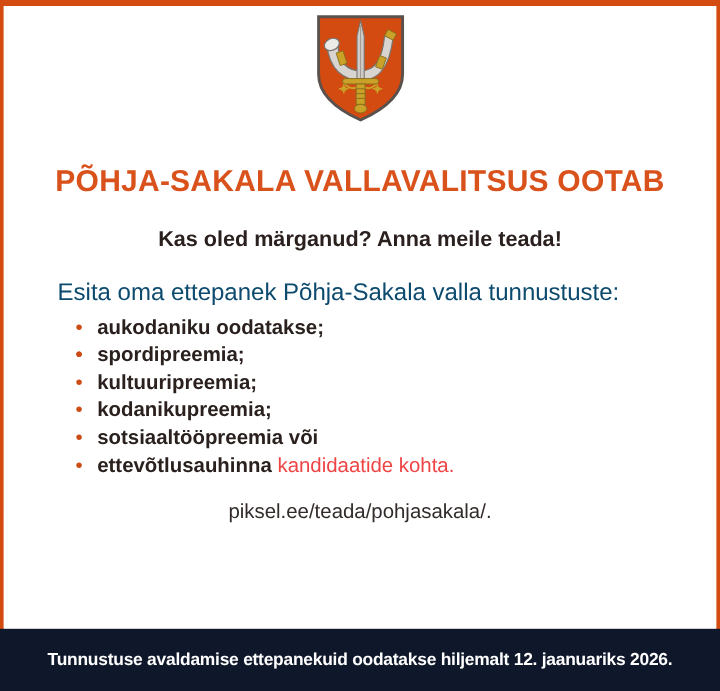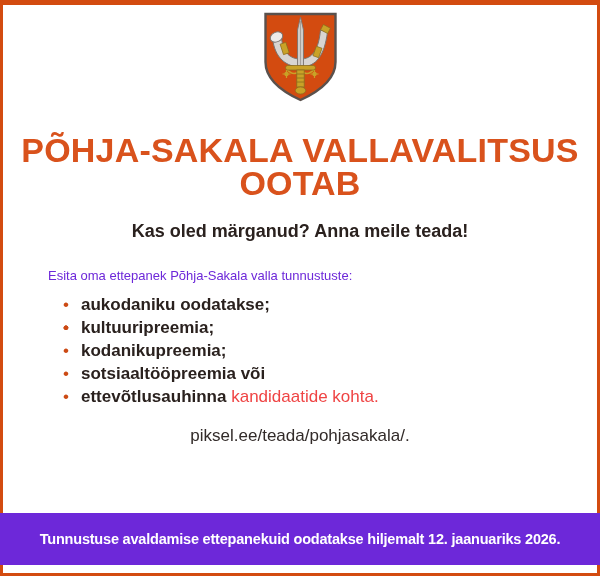--- a/index.html
+++ b/index.html
@@ -34,39 +34,39 @@
   }
   .crest-wrap svg {
     display: inline-block;
     width: 77px;
     height: 90px;
   }
   h1.headline {
     margin: 28px 20px 0;
     text-align: center;
     color: #d9521c;
-    font-size: 34px;
+    font-size: 25px;
     line-height: 33px;
     font-weight: bold;
     letter-spacing: 0.2px;
   }
   h2.subheadline {
     margin: 18px 20px 0;
     text-align: center;
     color: #2a211e;
     font-size: 18px;
     line-height: 26px;
     font-weight: bold;
   }
   .intro {
     margin: 21px 0 0;
     padding: 0 48px;
-    font-size: 13px;
+    font-size: 20px;
     line-height: 22px;
-    color: #6d28d9;
+    color: #0c4a6e;
   }
   ul.award-list {
     list-style: none;
     margin: 6px 0 0;
     padding: 0 48px;
   }
   ul.award-list li {
     position: relative;
     padding-left: 33px;
     font-size: 17px;
@@ -87,24 +87,24 @@
     margin-top: 16px;
     text-align: center;
     font-size: 17px;
     line-height: 23px;
     color: #322b29;
   }
   .application strong { color: #2a211e; }
   .banner {
     position: absolute;
     left: 0;
-    bottom: 11px;
+    bottom: 0;
     width: 600px;
     height: 52px;
-    background: #6d28d9;
+    background: #0f172a;
     display: flex;
     align-items: center;
     justify-content: center;
     z-index: 6;
   }
   .banner .banner-text {
     color: #ffffff;
     font-weight: bold;
     font-size: 14.5px;
     letter-spacing: -0.2px;
@@ -146,21 +146,21 @@
     <span>PÕHJA-SAKALA VALLAVALITSUS OOTAB</span><br>
   </h1>
 
   <h2 class="subheadline">Kas oled märganud? Anna meile teada!</h2>
 
   <p class="intro">Esita oma ettepanek Põhja-Sakala valla tunnustuste:</p>
 
   <ul class="award-list">
     <li><span class="bullet">•</span><strong>aukodaniku oodatakse;</strong><span class="rest"></span></li>
     <li><span class="bullet">•</span><span class="rest"></span></li>
-    <li><span class="bullet">•</span><span class="rest"></span></li>
+    <li><span class="bullet">•</span><strong>spordipreemia;</strong><span class="rest"></span></li>
     <li><span class="bullet">•</span><strong>kultuuripreemia;</strong><span class="rest"></span></li>
     <li><span class="bullet">•</span><strong>kodanikupreemia;</strong><span class="rest"></span></li>
     <li><span class="bullet">•</span><strong>sotsiaaltööpreemia või</strong><span class="rest"></span></li>
     <li><span class="bullet">•</span><strong>ettevõtlusauhinna</strong><span class="rest"> kandidaatide kohta.</span></li>
   </ul>
 
   <div class="application">
     <div>piksel.ee/teada/pohjasakala/.</div>
   </div>
 

